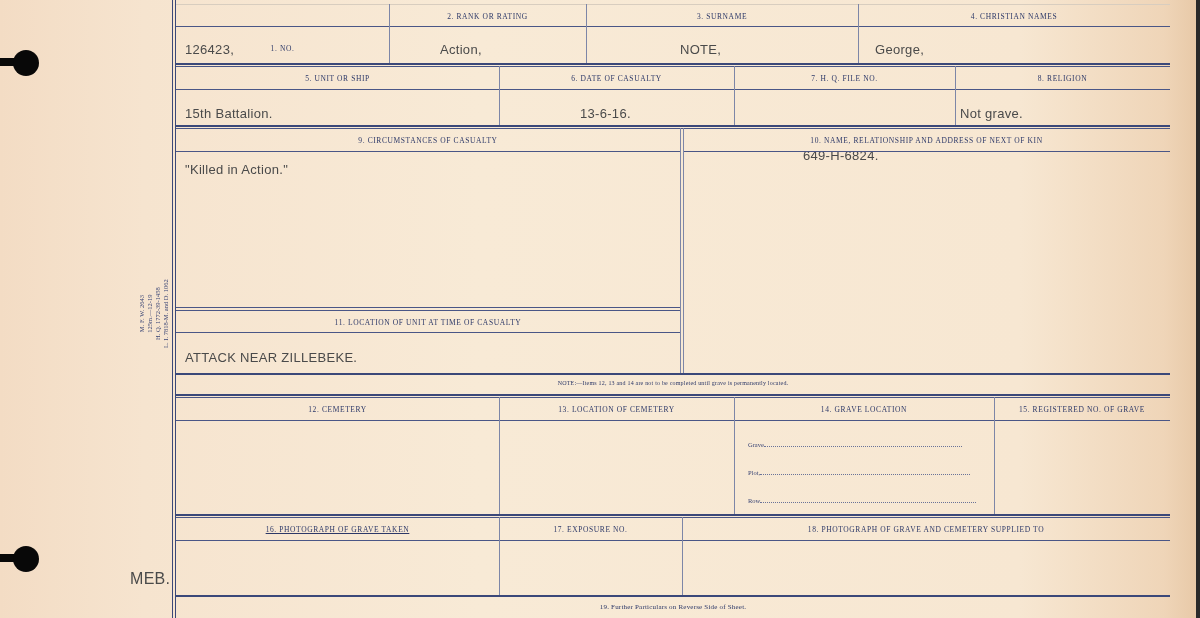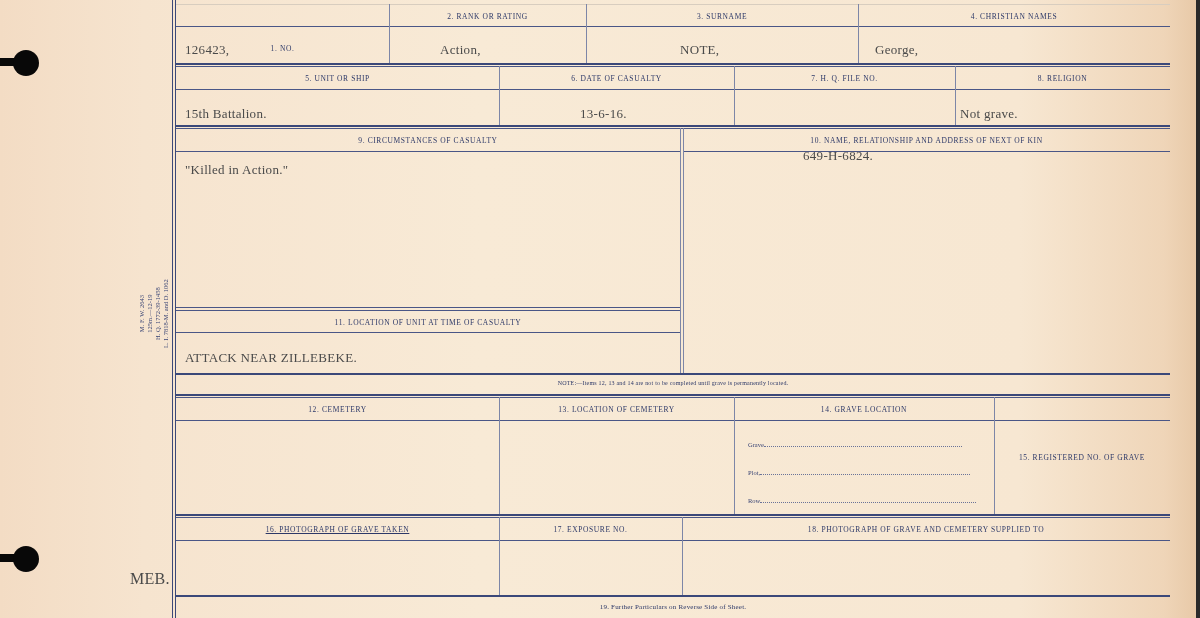--- a/index.html
+++ b/index.html
@@ -12,21 +12,21 @@
   .hline { position:absolute; height:0; border-top:1px solid #4a5686; }
   .hline.thick { border-top:2px solid #3b4879; }
   .hline.faint { border-top:1px solid #d8cdbf; }
   .vline { position:absolute; width:0; border-left:1px solid #7d86a7; }
   .label {
     position:absolute; font-size:7.5px; letter-spacing:0.6px; text-transform:uppercase;
     color:#2c3868; text-align:center; white-space:nowrap;
     font-family: "Liberation Serif", serif;
   }
   .typed {
-    position:absolute; font-family:Liberation Serif, serif;
+    position:absolute; font-family:Liberation Sans, sans-serif;
     font-size:13px; color:#4a4a4a; white-space:nowrap; letter-spacing:0.3px;
   }
   .hole { position:absolute; width:26px; height:26px; border-radius:50%; background:#080808; }
   .holebar { position:absolute; height:8px; background:#080808; }
   .small { font-size:6px; letter-spacing:0.2px; text-transform:none; }
   .sideprint {
     position:absolute; transform:rotate(-90deg); transform-origin:left top;
     font-size:6.5px; color:#3a4575; line-height:8px; text-align:center; white-space:nowrap;
   }
   .dotfield { position:absolute; font-size:6.5px; color:#3a4575; white-space:nowrap; }
@@ -102,21 +102,21 @@
 <div class="typed" style="left:185px; top:350px;">ATTACK NEAR ZILLEBEKE.</div>
 
 <div class="hline thick" style="left:176px; top:373px; width:994px;"></div>
 <div class="label small" style="left:176px; top:380px; width:994px;">NOTE:—Items 12, 13 and 14 are not to be completed until grave is permanently located.</div>
 <div class="hline thick" style="left:176px; top:394px; width:994px;"></div>
 <div class="hline" style="left:176px; top:397px; width:994px;"></div>
 
 <div class="label" style="left:176px; top:405px; width:323px;">12. Cemetery</div>
 <div class="label" style="left:499px; top:405px; width:235px;">13. Location of Cemetery</div>
 <div class="label" style="left:734px; top:405px; width:260px;">14. Grave Location</div>
-<div class="label" style="left:994px; top:405px; width:176px;margin-top:48px;">15. Registered No. of Grave</div>
+<div class="label" style="left:994px; top:405px; width:176px;">15. Registered No. of Grave</div>
 <div class="hline" style="left:176px; top:420px; width:994px;"></div>
 <div class="vline" style="left:499px; top:397px; height:117px;"></div>
 <div class="vline" style="left:734px; top:397px; height:117px;"></div>
 <div class="vline" style="left:994px; top:397px; height:117px;"></div>
 
 <div class="dotfield" style="left:748px; top:440px;">
   <span>Grave</span><span class="dots" style="width:198px;"></span>
 </div>
 <div class="dotfield" style="left:748px; top:468px;">
   <span>Plot,</span><span class="dots" style="width:210px;"></span>

